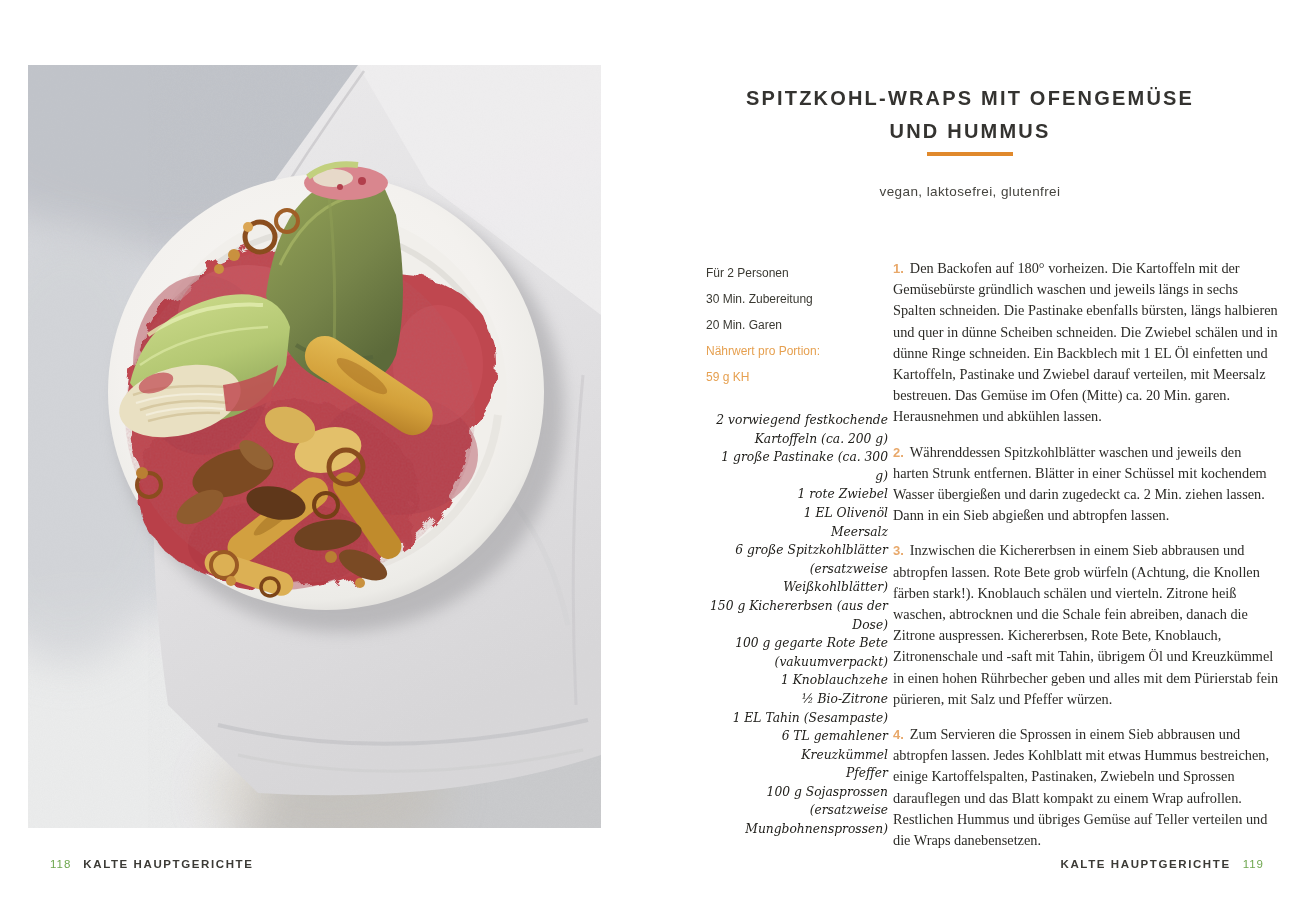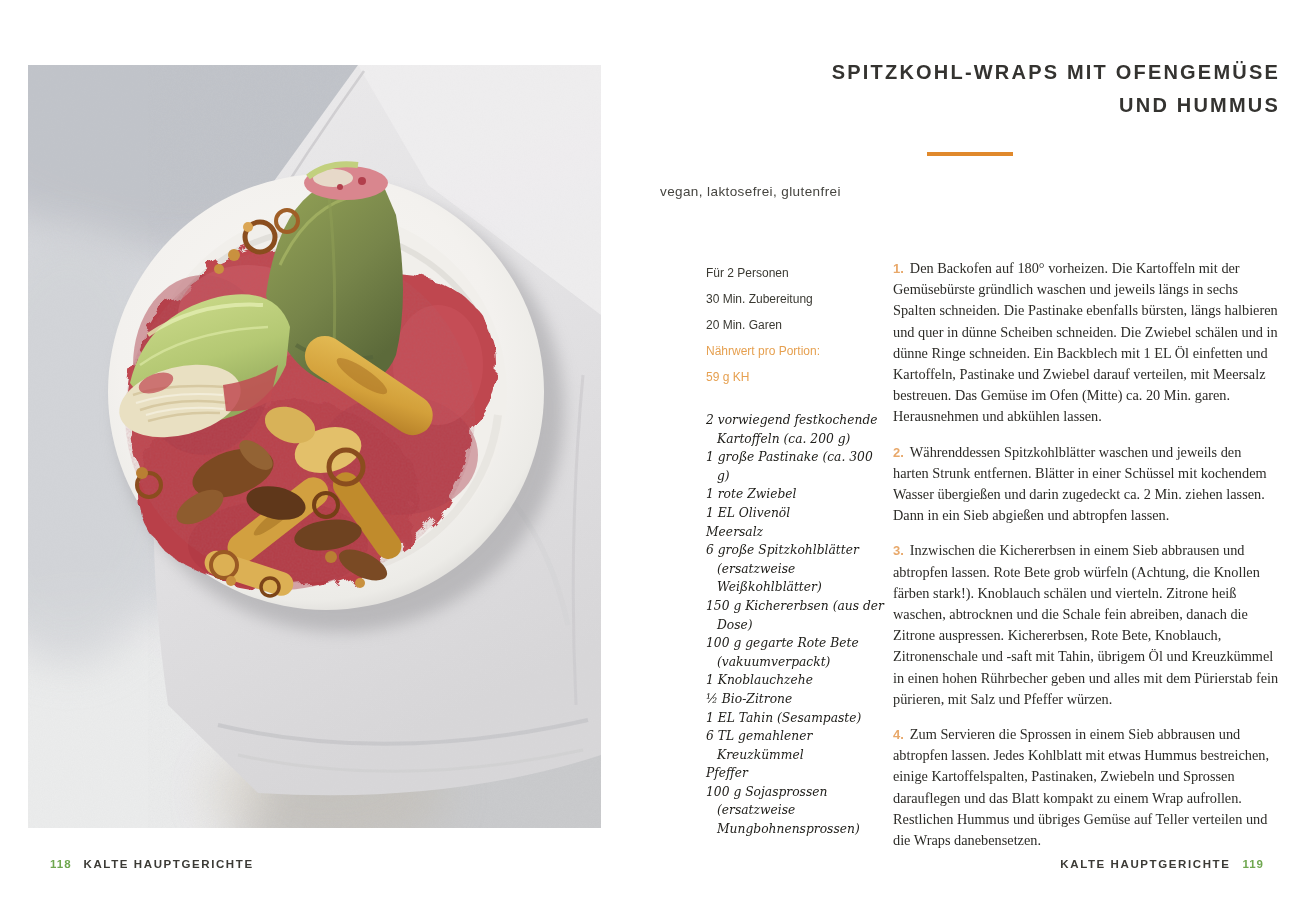--- a/index.html
+++ b/index.html
@@ -8,41 +8,41 @@
     font-family:"Liberation Sans",sans-serif;overflow:hidden;
   }
   .abs{position:absolute;}
 
   
   #photo-wrap{left:28px;top:65px;width:573px;height:763px;}
   #photo-wrap svg{display:block;width:100%;height:100%;}
 
   
   .footer{top:858px;font-size:11.5px;letter-spacing:1.6px;font-weight:bold;color:#3b3a35;}
-  .footer .pagenum{color:#6fa74f;font-weight:bold;letter-spacing:1px;}
+  .footer .pagenum{color:#6fa74f;font-weight:normal;letter-spacing:1px;}
   #footer-left{left:50px;}
   #footer-right{right:36px;text-align:center;}
   .footer span{vertical-align:baseline;}
   #footer-left .pagenum{margin-right:12px;}
   #footer-right .pagenum{margin-left:12px;}
 
   
-  #title-block{left:660px;top:56px;width:620px;text-align:right;color:#343330;}
+  #title-block{left:660px;top:82px;width:620px;text-align:center;color:#343330;}
   .title-line{font-size:20px;font-weight:bold;letter-spacing:2.2px;line-height:33px;}
   #divider{left:927px;top:152px;width:86px;height:4px;background:#e0892c;}
-  #diet-line{left:660px;top:184px;width:620px;text-align:left;font-size:13.5px;
+  #diet-line{left:660px;top:184px;width:620px;text-align:center;font-size:13.5px;
              color:#45443f;letter-spacing:.4px;}
 
   
   #info-col{left:706px;top:260px;width:182px;}
   .info-line{font-size:12px;line-height:26px;color:#3a3932;}
   .nutri-line{font-size:12px;line-height:26px;color:#e6a050;}
   #ingredients{margin-top:21px;font-family:"DejaVu Serif","Liberation Serif",serif;
                font-style:italic;font-size:12.3px;line-height:18.6px;color:#21201c;}
-  .ingredient{text-indent:-11px;padding-left:11px;}
+  .ingredient{text-indent:-11px;padding-left:11px;text-align:right;}
 
   
   #steps-col{left:893px;top:258px;width:386px;font-family:"Liberation Serif",serif;
              font-size:14.3px;line-height:21.2px;color:#2c2b27;}
   .step{margin:0 0 14px 0;}
   .step-num{color:#e8a86a;font-family:"Liberation Sans",sans-serif;
             font-weight:bold;font-size:13px;margin-right:6px;}
 </style>
 </head>
 <body>

